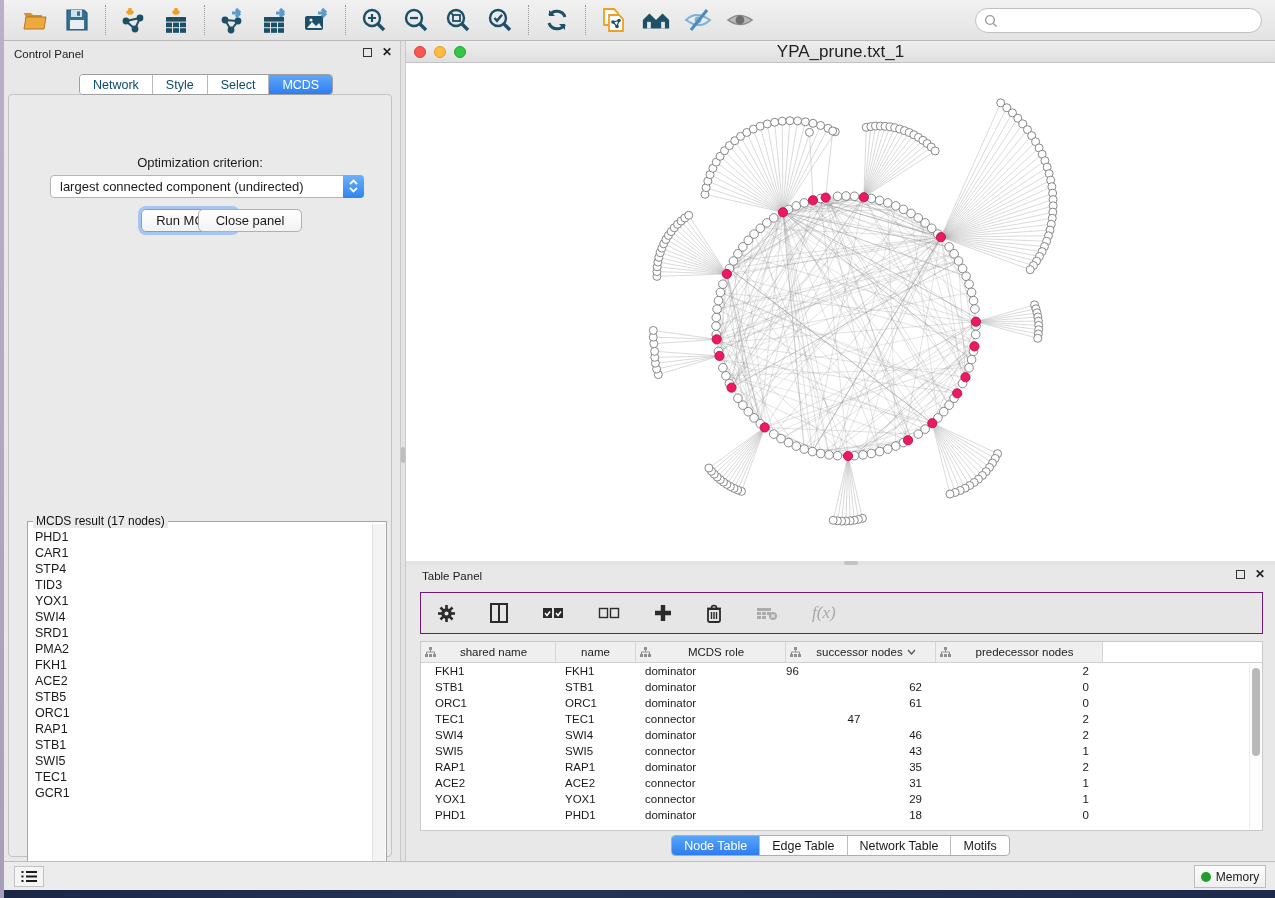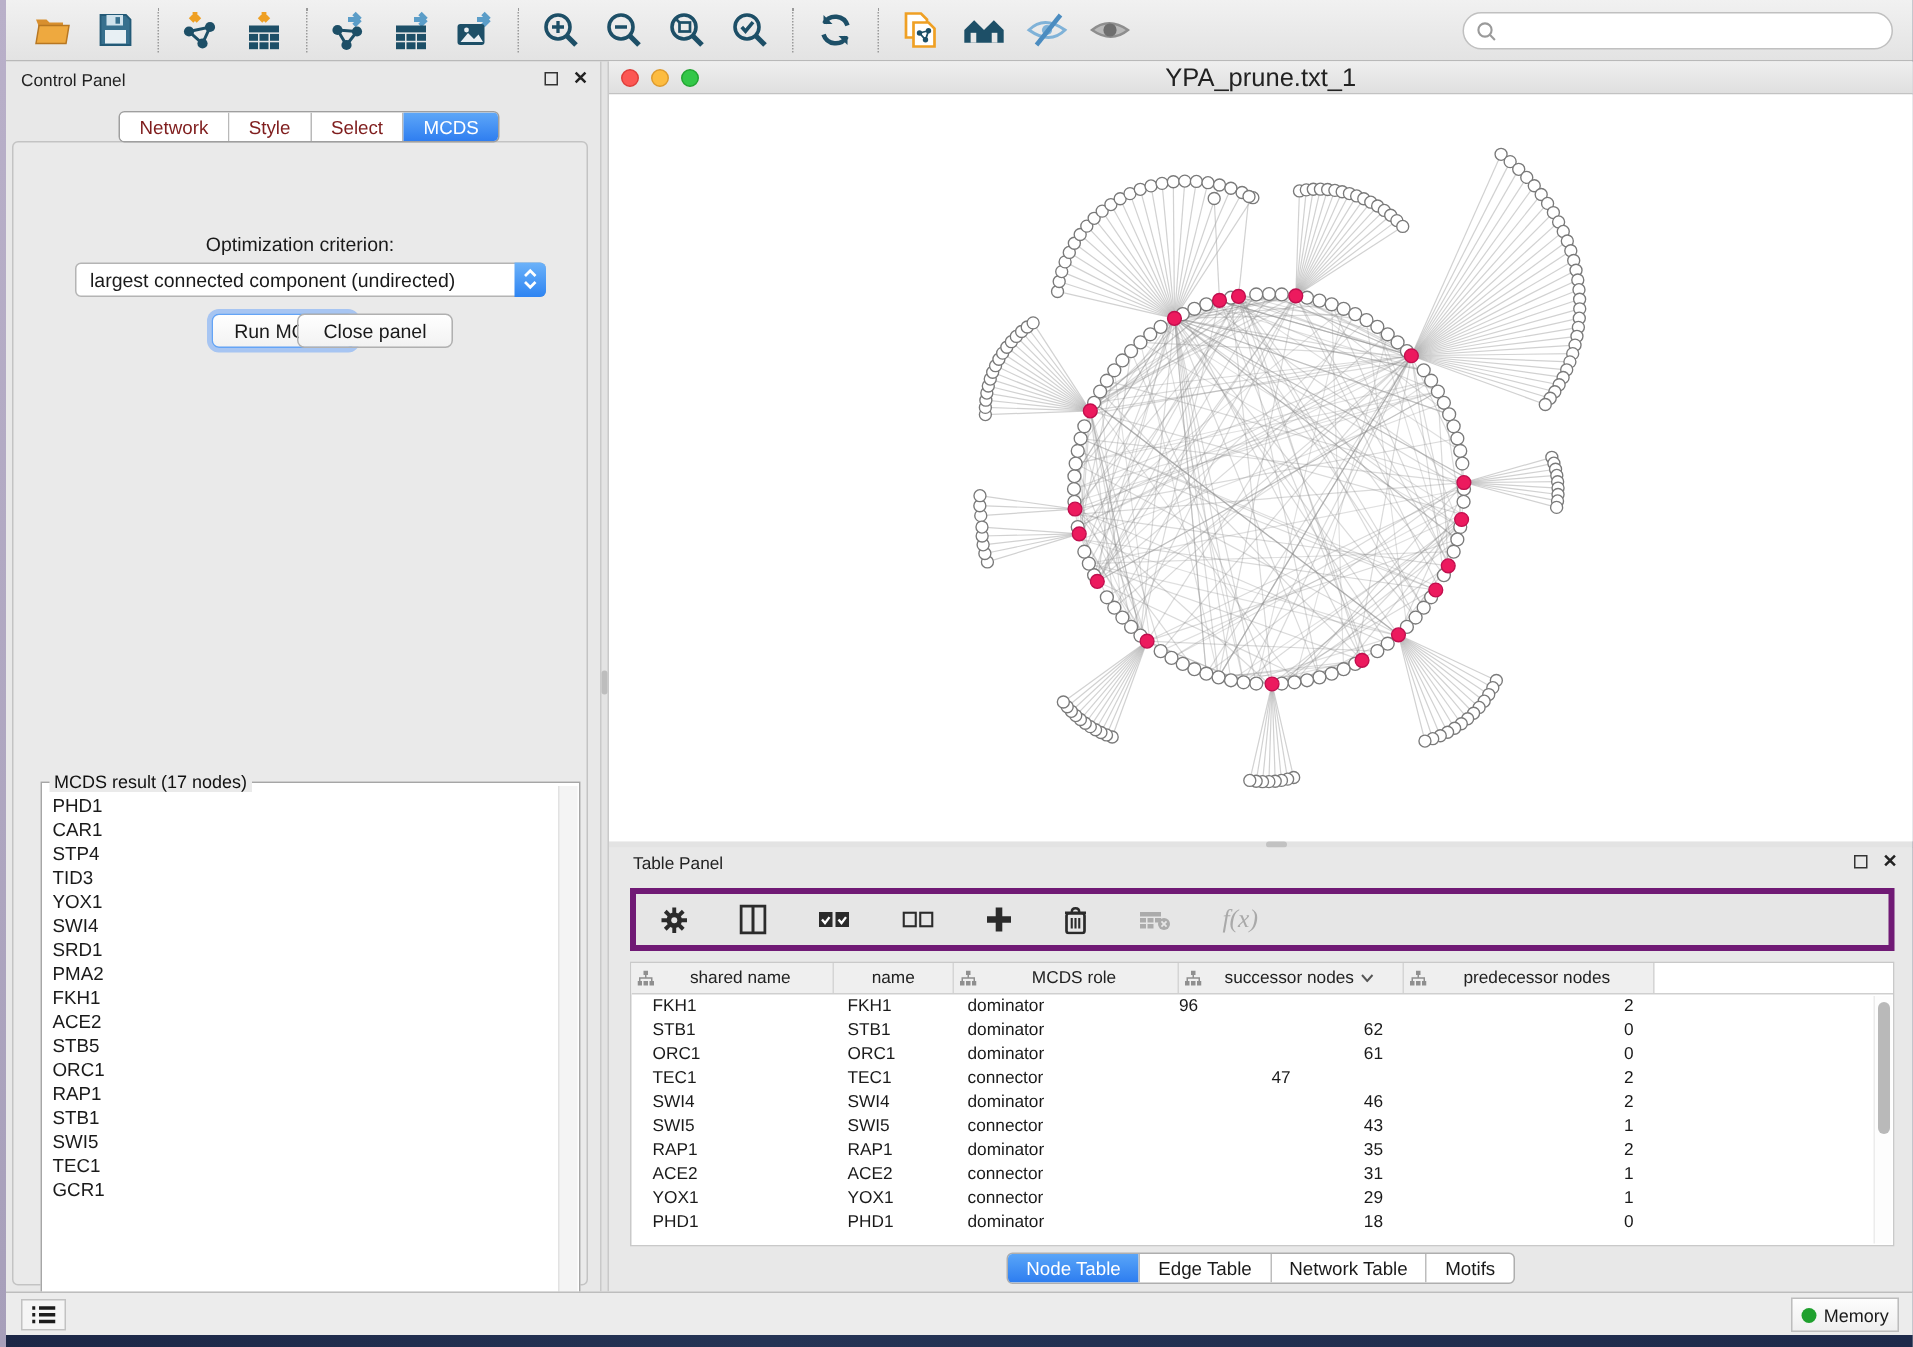--- a/index.html
+++ b/index.html
@@ -24,21 +24,21 @@
     font-family:"Liberation Sans",sans-serif; }
 
   
   .control-panel { position:absolute; left:0; top:41px; width:396px; bottom:29px; background:#e8e8e8; }
   .panel-head { position:absolute; left:10px; top:7px; font-size:11.5px; color:#222; }
   .panel-btns { position:absolute; right:8px; top:7px; display:flex; gap:10px; align-items:center; }
   .float-ico { width:9px; height:9px; border:1.4px solid #333; display:inline-block; }
   .close-ico { font-size:12px; font-weight:bold; color:#222; line-height:9px; }
   .tabstrip { position:absolute; left:75px; top:33px; display:flex; border:1px solid #9f9f9f;
     border-radius:4px; overflow:hidden; background:#fff; height:21px; z-index:2; }
-  .tabstrip .tab { padding:0 13px; font-size:12.5px; line-height:20px; color:#7f1d1d;
+  .tabstrip .tab { padding:0 13px; font-size:12.5px; line-height:20px; color:#0c4a6e;
     border-right:1px solid #b9b9b9; background:#fff; cursor:default; }
   .tabstrip .tab:last-child { border-right:none; }
   .tabstrip .tab.active { background:linear-gradient(180deg,#5ea7f8,#2f7ef0); color:#fff; }
   .tabpane { position:absolute; left:4px; top:53px; right:8px; bottom:4px;
     background:#eaeaea; border:1px solid #c3c3c3; border-radius:4px; }
   .opt-label { position:absolute; left:0; right:0; top:60px; text-align:center; font-size:13px; }
   .combo { position:absolute; left:41px; top:80px; width:314px; height:23px; background:#fff;
     border:1px solid #b4b4b4; border-radius:4px; display:flex; align-items:center; }
   .combo-text { flex:1; font-size:13px; padding-left:9px; white-space:nowrap; }
   .combo-step { width:21px; height:23px; margin:-1px -1px 0 0; border-radius:0 4px 4px 0;
@@ -77,21 +77,21 @@
   .tl.green{ background:#33c748; border:0.5px solid #22a532;}
   .net-title { position:absolute; left:0; right:0; text-align:center; font-size:17px;
     font-weight:500; color:#222; }
   .net-canvas { position:absolute; left:0; top:22px; right:0; bottom:0; background:#fff; overflow:hidden; }
 
   
   .table-panel { position:absolute; left:402px; top:565px; right:0; height:296px; background:#e8e8e8; }
   .tp-head { position:absolute; left:16px; top:5px; font-size:11.5px; color:#222; }
   .tp-btns { position:absolute; right:10px; top:5px; display:flex; gap:10px; align-items:center; }
   .tp-toolbar { position:absolute; left:14px; top:27px; right:12px; height:42px;
-    background:#e6e6e6; border:4px solid #701a75; display:flex; align-items:center; padding-left:16px;gap:12px; }
+    background:#e6e6e6; border:1px solid #701a75; display:flex; align-items:center; padding-left:16px;gap:12px; }
   .tp-toolbar .ico { margin-right:22px; display:flex; align-items:center; }
   .fx { font-family:"Liberation Serif",serif; font-style:italic; font-size:17px; color:#a9a9a9; }
   .dtable { position:absolute; left:14px; top:76px; right:12px; bottom:30px;
     background:#fff; border:1px solid #c9c9c9; overflow:hidden; }
   .thead { display:flex; height:21px; border-bottom:1px solid #cfcfcf; background:#fff; }
   .th { background:#efefef; border-right:1px solid #d5d5d5; display:flex; align-items:center;
     font-size:11.5px; color:#222; padding:0 4px; }
   .th .lbl { margin:0 auto; display:flex; align-items:center; gap:4px;}
   .trow { display:flex; height:16px; align-items:center; }
   .td { font-size:11.5px; white-space:nowrap; overflow:hidden; }

